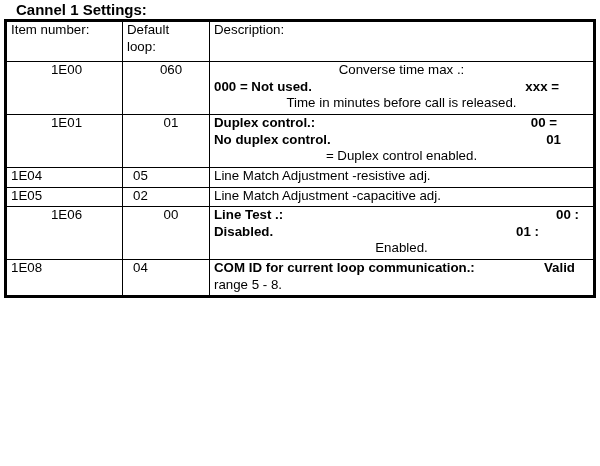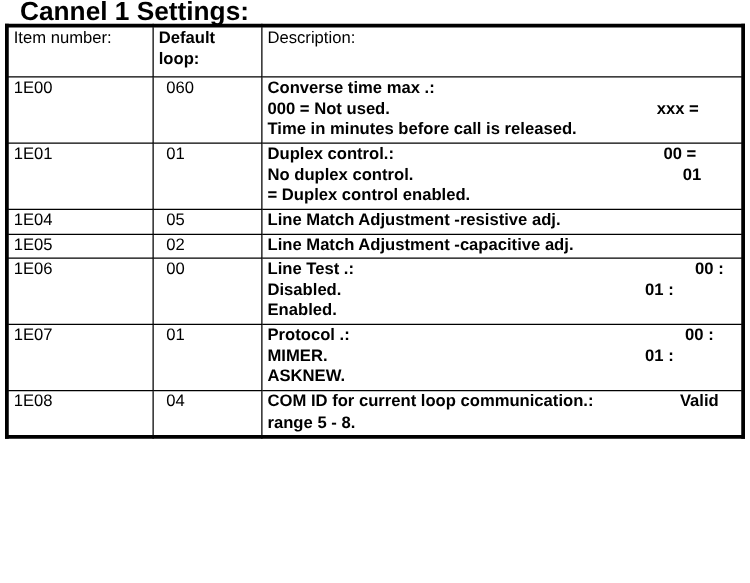--- a/index.html
+++ b/index.html
@@ -1,30 +1,30 @@
 <!DOCTYPE html>
 <html><head>
   <meta charset="utf-8">
   <style>
     html, body { margin: 0; padding: 0; background: #ffffff; }
     body { width: 600px; height: 466px; position: relative; overflow: hidden;
            font-family: "Liberation Sans", sans-serif; color: #000; }
-    .title { position: absolute; left: 16px; top: 0px; font-size: 21px; font-weight: bold; line-height: 19px; }
+    .title { position: absolute; left: 16px; top: 0px; font-size: 15px; font-weight: bold; line-height: 19px; }
     table.settings { position: absolute; left: 4px; top: 19px; width: 592px;
       border-collapse: collapse; border: 3px solid #000; table-layout: fixed; font-size: 13.3px; line-height: 16.5px; }
     table.settings td, table.settings th { border: 1px solid #000; vertical-align: top; padding: 0 0 2px 4px; font-weight: normal; text-align: left; }
     col.c1 { width: 117px; }
     col.c2 { width: 87px; }
     thead th { height: 37px; border-bottom: 3px solid #000; }
     .bold { font-weight: bold; }
     .desc { padding-right: 4px !important; }
-    .line { display: block; white-space: nowrap; font-weight: bold; }
+    .line { display: block; white-space: nowrap; }
     .flex { display: flex; justify-content: space-between; white-space: nowrap; font-weight: bold; }
     .val-indent { padding-left: 10px !important; }
-    tr.r3 td { height: 50px; }
+    tr.r3 td { height: 50px; text-align: center; }
     tr.r2 td { height: 33px; }
     tr.r1 td { height: 16px; margin-top: 32px; }
   </style>
 </head>
 <body>
 
 <div class="title">Cannel 1 Settings:</div>
 
 <table class="settings">
   <colgroup>
@@ -100,35 +100,20 @@
           <span style="padding-right:10px">00 :</span>
         </span>
         <span class="flex">
           <span>Disabled.</span>
           <span style="padding-right:50px">01 :</span>
         </span>
         <span class="line">Enabled.</span>
       </td>
     </tr>
 
-    <tr class="r3">
-      <td>1E07</td>
-      <td class="val-indent bold">01</td>
-      <td class="desc">
-        <span class="flex">
-          <span>Protocol .:</span>
-          <span style="padding-right:18px">00 :</span>
-        </span>
-        <span class="flex">
-          <span>MIMER.</span>
-          <span style="padding-right:50px">01 :</span>
-        </span>
-        <span class="line bold">ASKNEW.</span>
-      </td>
-    </tr>
 
     <tr class="r2">
       <td>1E08</td>
       <td class="val-indent bold">04</td>
       <td class="desc">
         <span class="flex">
           <span>COM ID for current loop communication.:</span>
           <span style="padding-right:14px">Valid</span>
         </span>
         <span class="line">range 5 - 8.</span>

